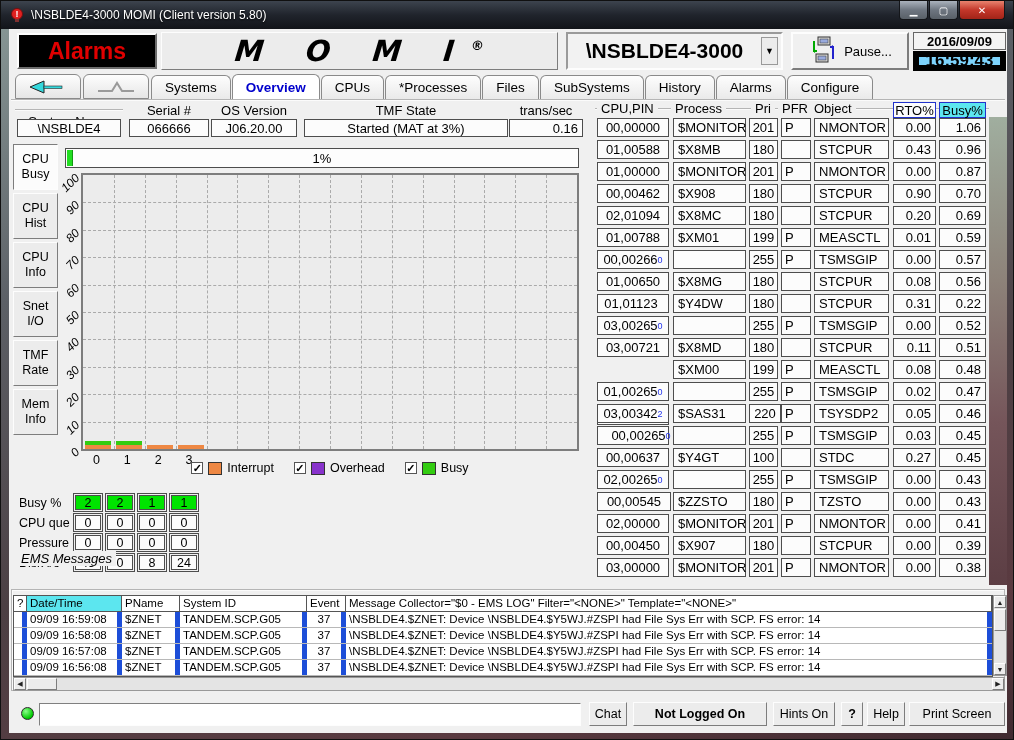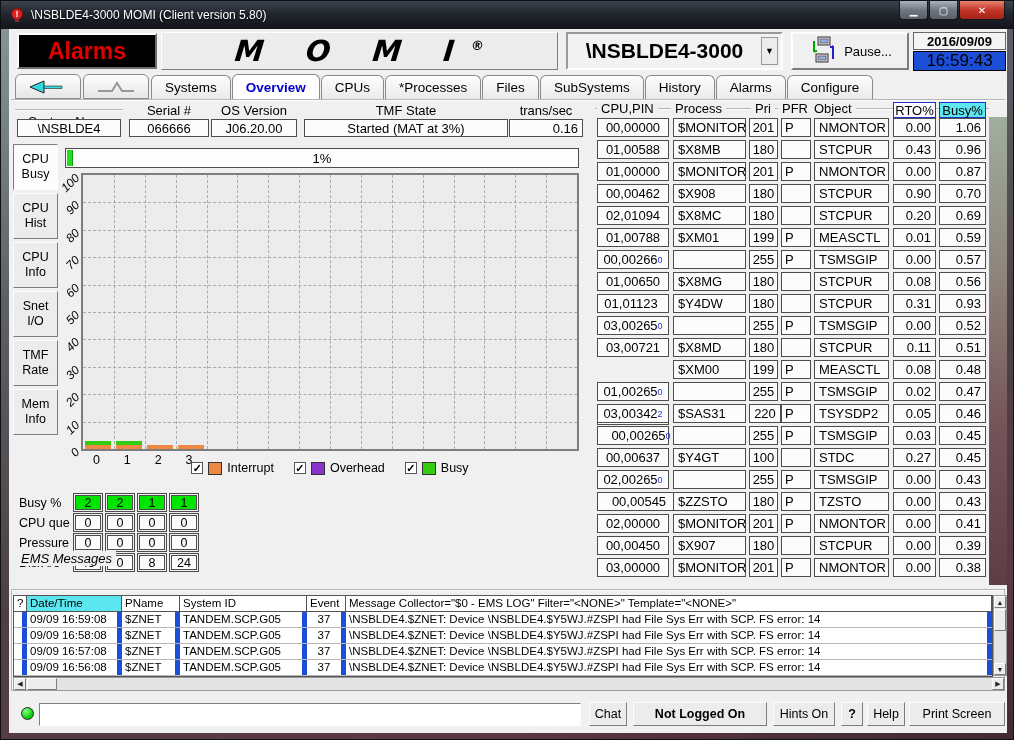--- a/index.html
+++ b/index.html
@@ -42,22 +42,22 @@
     border:2px solid;border-color:#9a9a9a #fdfdfd #fdfdfd #9a9a9a;
     display:flex;align-items:center;}
   .syscombo .sysname{flex:1;text-align:center;font-weight:bold;font-size:21px;}
   .combo-arrow{width:17px;height:28px;margin-right:3px;border:1px solid #999;background:#ececec;
     display:flex;align-items:center;justify-content:center;font-size:9px;}
   .pausebtn{position:absolute;left:782px;top:3px;width:118px;height:38px;
     border:2px solid;border-color:#fdfdfd #7d7d7d #7d7d7d #fdfdfd;background:#f0f0f0;
     display:flex;align-items:center;justify-content:center;gap:6px;font-size:13px;}
   .datebox{position:absolute;left:904px;top:3px;width:93px;height:18px;border:1px solid #666;
     display:flex;align-items:center;justify-content:center;font-size:13px;font-weight:bold;background:#f4f4f4;}
-  .timebox{position:absolute;left:904px;top:22px;width:93px;height:20px;border:1px solid #000000;
-    display:flex;align-items:center;justify-content:center;font-size:17px;font-weight:normal;background:#1d4ed8;}
+  .timebox{position:absolute;left:904px;top:22px;width:93px;height:20px;border:6px solid #000000;
+    display:flex;align-items:center;justify-content:center;font-size:17px;font-weight:bold;background:#7dd3fc;}
 
   
   .icontab{position:absolute;top:45px;height:25px;width:66px;border:1px solid #8a8a8a;
     border-radius:6px 6px 0 0;background:linear-gradient(#fdfdfd,#e6e6e6);
     display:flex;align-items:center;justify-content:center;}
   .tabbar{position:absolute;left:142px;top:45px;height:26px;display:flex;align-items:flex-end;}
   .tab{border:1px solid #8a8a8a;border-bottom:none;border-radius:6px 6px 0 0;
     background:linear-gradient(#fdfdfd,#e9e9e9);padding:0 13px;margin-right:1px;
     height:25px;line-height:24px;font-size:13.5px;}
   .tab.active{background:#fff;color:#0000cc;font-weight:bold;height:26px;line-height:25px;}
@@ -430,21 +430,21 @@
         <div class="vbox pt-cell" style="left: 772px; top: 243px; width: 30px; justify-content: flex-start; padding-left: 3px; padding-right: 0px;"></div>
         <div class="vbox pt-cell" style="left: 805px; top: 243px; width: 75px; justify-content: flex-start; padding-left: 4px; padding-right: 0px;">STCPUR</div>
         <div class="vbox pt-cell" style="left: 884px; top: 243px; width: 43px; justify-content: flex-end; padding-left: 0px; padding-right: 4px;">0.08</div>
         <div class="vbox pt-cell" style="left: 930px; top: 243px; width: 47px; justify-content: flex-end; padding-left: 0px; padding-right: 4px;">0.56</div>
         <div class="vbox pt-cell" style="left: 588px; top: 265px; width: 72px; justify-content: center; padding-left: 0px; padding-right: 4px;">01,01123</div>
         <div class="vbox pt-cell" style="left: 664px; top: 265px; width: 73px; justify-content: flex-start; padding-left: 4px; padding-right: 0px;">$Y4DW</div>
         <div class="vbox pt-cell" style="left: 740px; top: 265px; width: 29px; justify-content: center; padding-left: 0px; padding-right: 0px;">180</div>
         <div class="vbox pt-cell" style="left: 772px; top: 265px; width: 30px; justify-content: flex-start; padding-left: 3px; padding-right: 0px;"></div>
         <div class="vbox pt-cell" style="left: 805px; top: 265px; width: 75px; justify-content: flex-start; padding-left: 4px; padding-right: 0px;">STCPUR</div>
         <div class="vbox pt-cell" style="left: 884px; top: 265px; width: 43px; justify-content: flex-end; padding-left: 0px; padding-right: 4px;">0.31</div>
-        <div class="vbox pt-cell" style="left: 930px; top: 265px; width: 47px; justify-content: flex-end; padding-left: 0px; padding-right: 4px;">0.93</div>
+        <div class="vbox pt-cell" style="left: 930px; top: 265px; width: 47px; justify-content: flex-end; padding-left: 0px; padding-right: 4px;">0.22</div>
         <div class="vbox pt-cell" style="left: 588px; top: 287px; width: 72px; justify-content: center; padding-left: 0px; padding-right: 0px;">03,00265<sup style="color: rgb(34, 51, 238); font-size: 9px; line-height: 0;">0</sup></div>
         <div class="vbox pt-cell" style="left: 664px; top: 287px; width: 73px; justify-content: flex-start; padding-left: 4px; padding-right: 0px;"></div>
         <div class="vbox pt-cell" style="left: 740px; top: 287px; width: 29px; justify-content: center; padding-left: 0px; padding-right: 0px;">255</div>
         <div class="vbox pt-cell" style="left: 772px; top: 287px; width: 30px; justify-content: flex-start; padding-left: 3px; padding-right: 0px;">P</div>
         <div class="vbox pt-cell" style="left: 805px; top: 287px; width: 75px; justify-content: flex-start; padding-left: 4px; padding-right: 0px;">TSMSGIP</div>
         <div class="vbox pt-cell" style="left: 884px; top: 287px; width: 43px; justify-content: flex-end; padding-left: 0px; padding-right: 4px;">0.00</div>
         <div class="vbox pt-cell" style="left: 930px; top: 287px; width: 47px; justify-content: flex-end; padding-left: 0px; padding-right: 4px;">0.52</div>
         <div class="vbox pt-cell" style="left: 588px; top: 309px; width: 72px; justify-content: center; padding-left: 0px; padding-right: 0px;">03,00721</div>
         <div class="vbox pt-cell" style="left: 664px; top: 309px; width: 73px; justify-content: flex-start; padding-left: 4px; padding-right: 0px;">$X8MD</div>
         <div class="vbox pt-cell" style="left: 740px; top: 309px; width: 29px; justify-content: center; padding-left: 0px; padding-right: 0px;">180</div>
@@ -487,21 +487,21 @@
         <div class="vbox pt-cell" style="left: 805px; top: 419px; width: 75px; justify-content: flex-start; padding-left: 4px; padding-right: 0px;">STDC</div>
         <div class="vbox pt-cell" style="left: 884px; top: 419px; width: 43px; justify-content: flex-end; padding-left: 0px; padding-right: 4px;">0.27</div>
         <div class="vbox pt-cell" style="left: 930px; top: 419px; width: 47px; justify-content: flex-end; padding-left: 0px; padding-right: 4px;">0.45</div>
         <div class="vbox pt-cell" style="left: 588px; top: 441px; width: 72px; justify-content: center; padding-left: 0px; padding-right: 0px;">02,00265<sup style="color: rgb(34, 51, 238); font-size: 9px; line-height: 0;">0</sup></div>
         <div class="vbox pt-cell" style="left: 664px; top: 441px; width: 73px; justify-content: flex-start; padding-left: 4px; padding-right: 0px;"></div>
         <div class="vbox pt-cell" style="left: 740px; top: 441px; width: 29px; justify-content: center; padding-left: 0px; padding-right: 0px;">255</div>
         <div class="vbox pt-cell" style="left: 772px; top: 441px; width: 30px; justify-content: flex-start; padding-left: 3px; padding-right: 0px;">P</div>
         <div class="vbox pt-cell" style="left: 805px; top: 441px; width: 75px; justify-content: flex-start; padding-left: 4px; padding-right: 0px;">TSMSGIP</div>
         <div class="vbox pt-cell" style="left: 884px; top: 441px; width: 43px; justify-content: flex-end; padding-left: 0px; padding-right: 4px;">0.00</div>
         <div class="vbox pt-cell" style="left: 930px; top: 441px; width: 47px; justify-content: flex-end; padding-left: 0px; padding-right: 4px;">0.43</div>
-        <div class="vbox pt-cell" style="left: 588px; top: 463px; width: 84px; justify-content: center; padding-left: 0px; padding-right: 0px;">00,00545</div>
+        <div class="vbox pt-cell" style="left: 588px; top: 463px; width: 74px; justify-content: center; padding-left: 0px; padding-right: 0px;">00,00545</div>
         <div class="vbox pt-cell" style="left: 664px; top: 463px; width: 73px; justify-content: flex-start; padding-left: 4px; padding-right: 0px;">$ZZSTO</div>
         <div class="vbox pt-cell" style="left: 740px; top: 463px; width: 29px; justify-content: center; padding-left: 0px; padding-right: 0px;">180</div>
         <div class="vbox pt-cell" style="left: 772px; top: 463px; width: 30px; justify-content: flex-start; padding-left: 3px; padding-right: 0px;">P</div>
         <div class="vbox pt-cell" style="left: 805px; top: 463px; width: 75px; justify-content: flex-start; padding-left: 4px; padding-right: 0px;">TZSTO</div>
         <div class="vbox pt-cell" style="left: 884px; top: 463px; width: 43px; justify-content: flex-end; padding-left: 0px; padding-right: 4px;">0.00</div>
         <div class="vbox pt-cell" style="left: 930px; top: 463px; width: 47px; justify-content: flex-end; padding-left: 0px; padding-right: 4px;">0.43</div>
         <div class="vbox pt-cell" style="left: 588px; top: 485px; width: 72px; justify-content: center; padding-left: 0px; padding-right: 0px;">02,00000</div>
         <div class="vbox pt-cell" style="left: 664px; top: 485px; width: 73px; justify-content: flex-start; padding-left: 4px; padding-right: 0px;">$MONITOR</div>
         <div class="vbox pt-cell" style="left: 740px; top: 485px; width: 29px; justify-content: center; padding-left: 0px; padding-right: 0px;">201</div>
         <div class="vbox pt-cell" style="left: 772px; top: 485px; width: 30px; justify-content: flex-start; padding-left: 3px; padding-right: 0px;">P</div>

